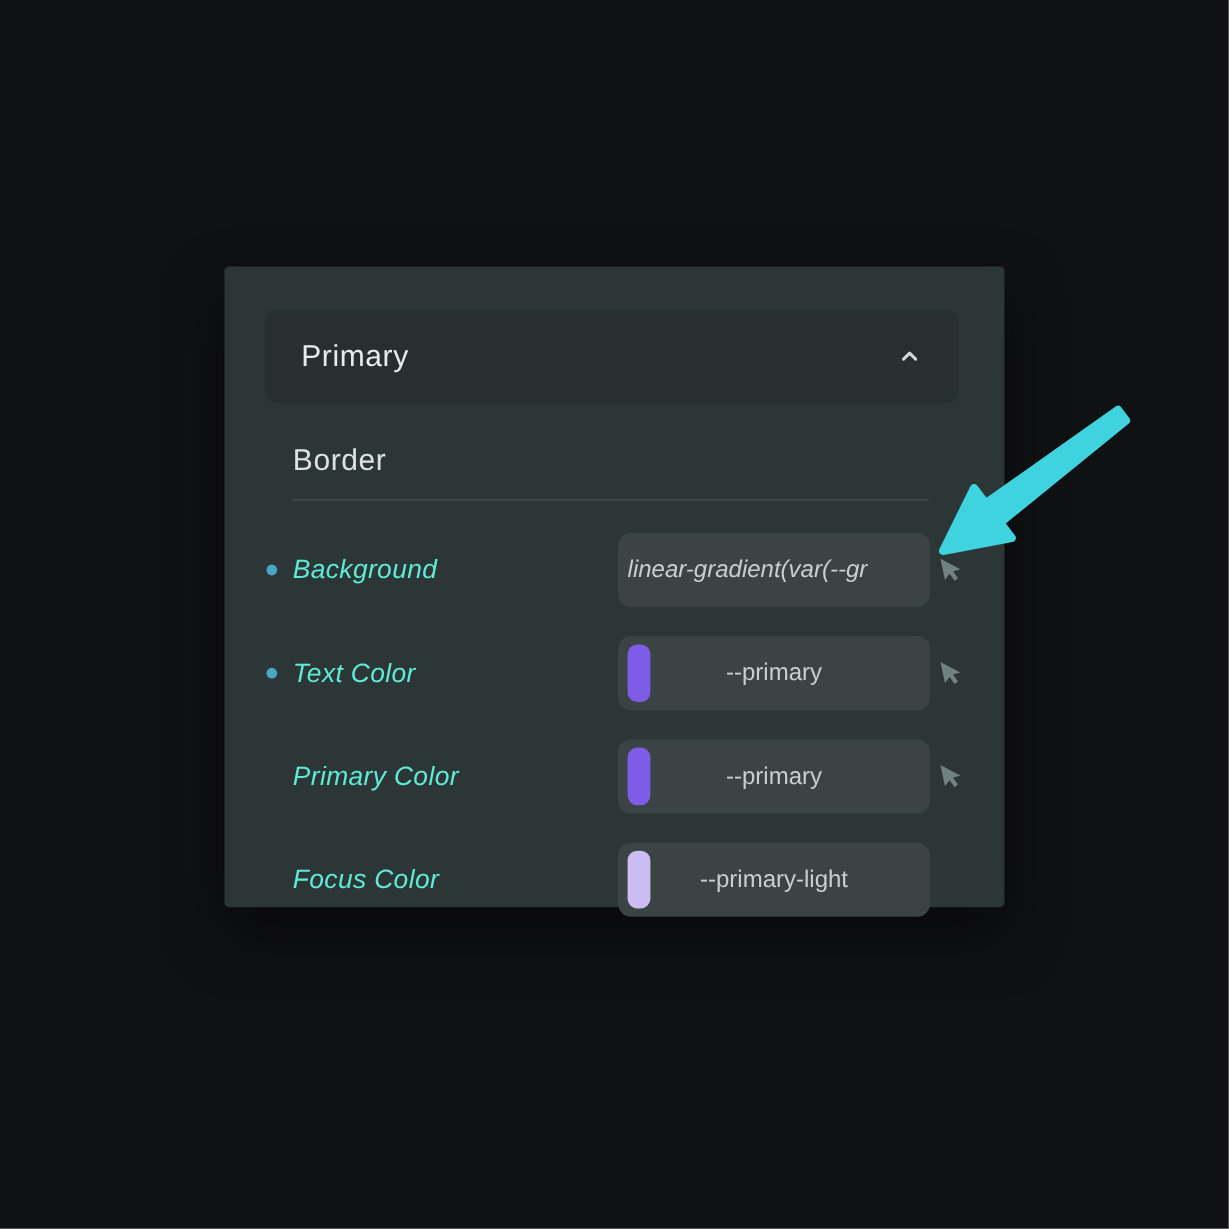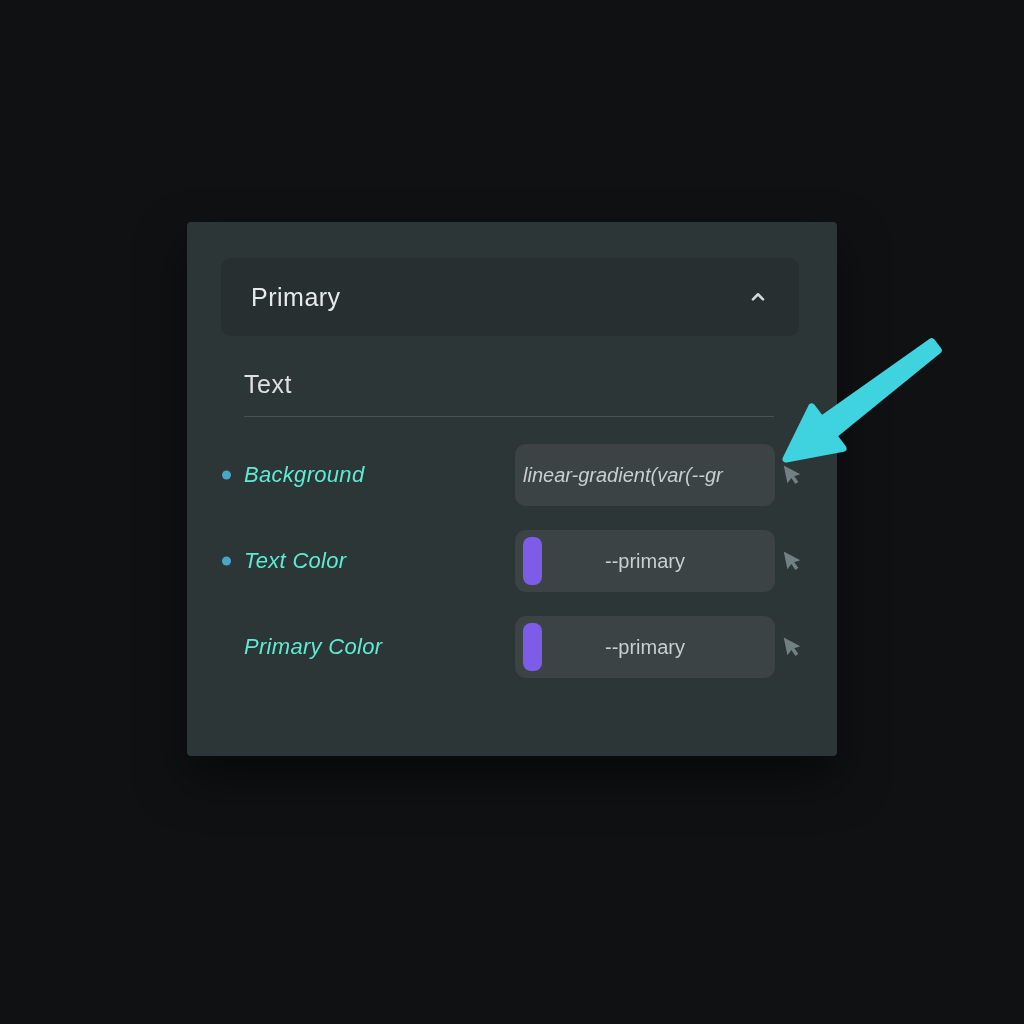--- a/index.html
+++ b/index.html
@@ -122,21 +122,21 @@
 
   <section class="panel" style="background: rgb(45, 54, 55);">
 
     <div class="group-header" style="background: rgb(39, 47, 49);">
       <span class="title">Primary</span>
       <svg class="chev" viewBox="0 0 24 24">
         <polyline points="6.5,14.5 12,9 17.5,14.5" fill="none" stroke-width="2.8" stroke-linecap="round" stroke-linejoin="round" stroke="#d3d8d8"></polyline>
       </svg>
     </div>
 
-    <div class="section-title">Text</div>
+    <div class="section-title">Border</div>
     <div class="divider"></div>
 
     <div class="row row-1">
       <span class="bullet" style="background: rgb(74, 166, 196);"></span>
       <span class="label">Background</span>
       <div class="field align-left" style="background: rgb(59, 67, 69); font-style: italic;">
         <span class="value">linear-gradient(var(--gr</span>
       </div>
       <svg class="cursor-icon" viewBox="0 0 24 24">
         <path d="M4.5 1.5 L4.5 18.2 L9 14.3 L11.6 20.4 L14.6 19 L12 13.1 L17.8 12.6 Z" fill="#718083"></path>
@@ -159,20 +159,27 @@
       <span class="label">Primary Color</span>
       <div class="field" style="background: rgb(59, 67, 69);">
         <span class="swatch" style="background: rgb(125, 92, 232);"></span>
         <span class="value">--primary</span>
       </div>
       <svg class="cursor-icon" viewBox="0 0 24 24">
         <path d="M4.5 1.5 L4.5 18.2 L9 14.3 L11.6 20.4 L14.6 19 L12 13.1 L17.8 12.6 Z" fill="#718083"></path>
       </svg>
     </div>
 
+    <div class="row row-4">
+      <span class="label">Focus Color</span>
+      <div class="field" style="background: rgb(59, 67, 69);">
+        <span class="swatch" style="background: rgb(203, 188, 244);"></span>
+        <span class="value">--primary-light</span>
+      </div>
+    </div>
 
   </section>
 
   <svg class="annotation-arrow" viewBox="0 0 1024 1024">
     <polygon points="931.7,341.6 821.4,419.6 811.7,406.9 786,459 843.1,448.3 833.4,435.6 938.3,350.4" stroke-width="7" stroke-linejoin="round" stroke="#3ed3de" fill="#3ed3de"></polygon>
   </svg>
 
 </div>
 
 </body></html>

